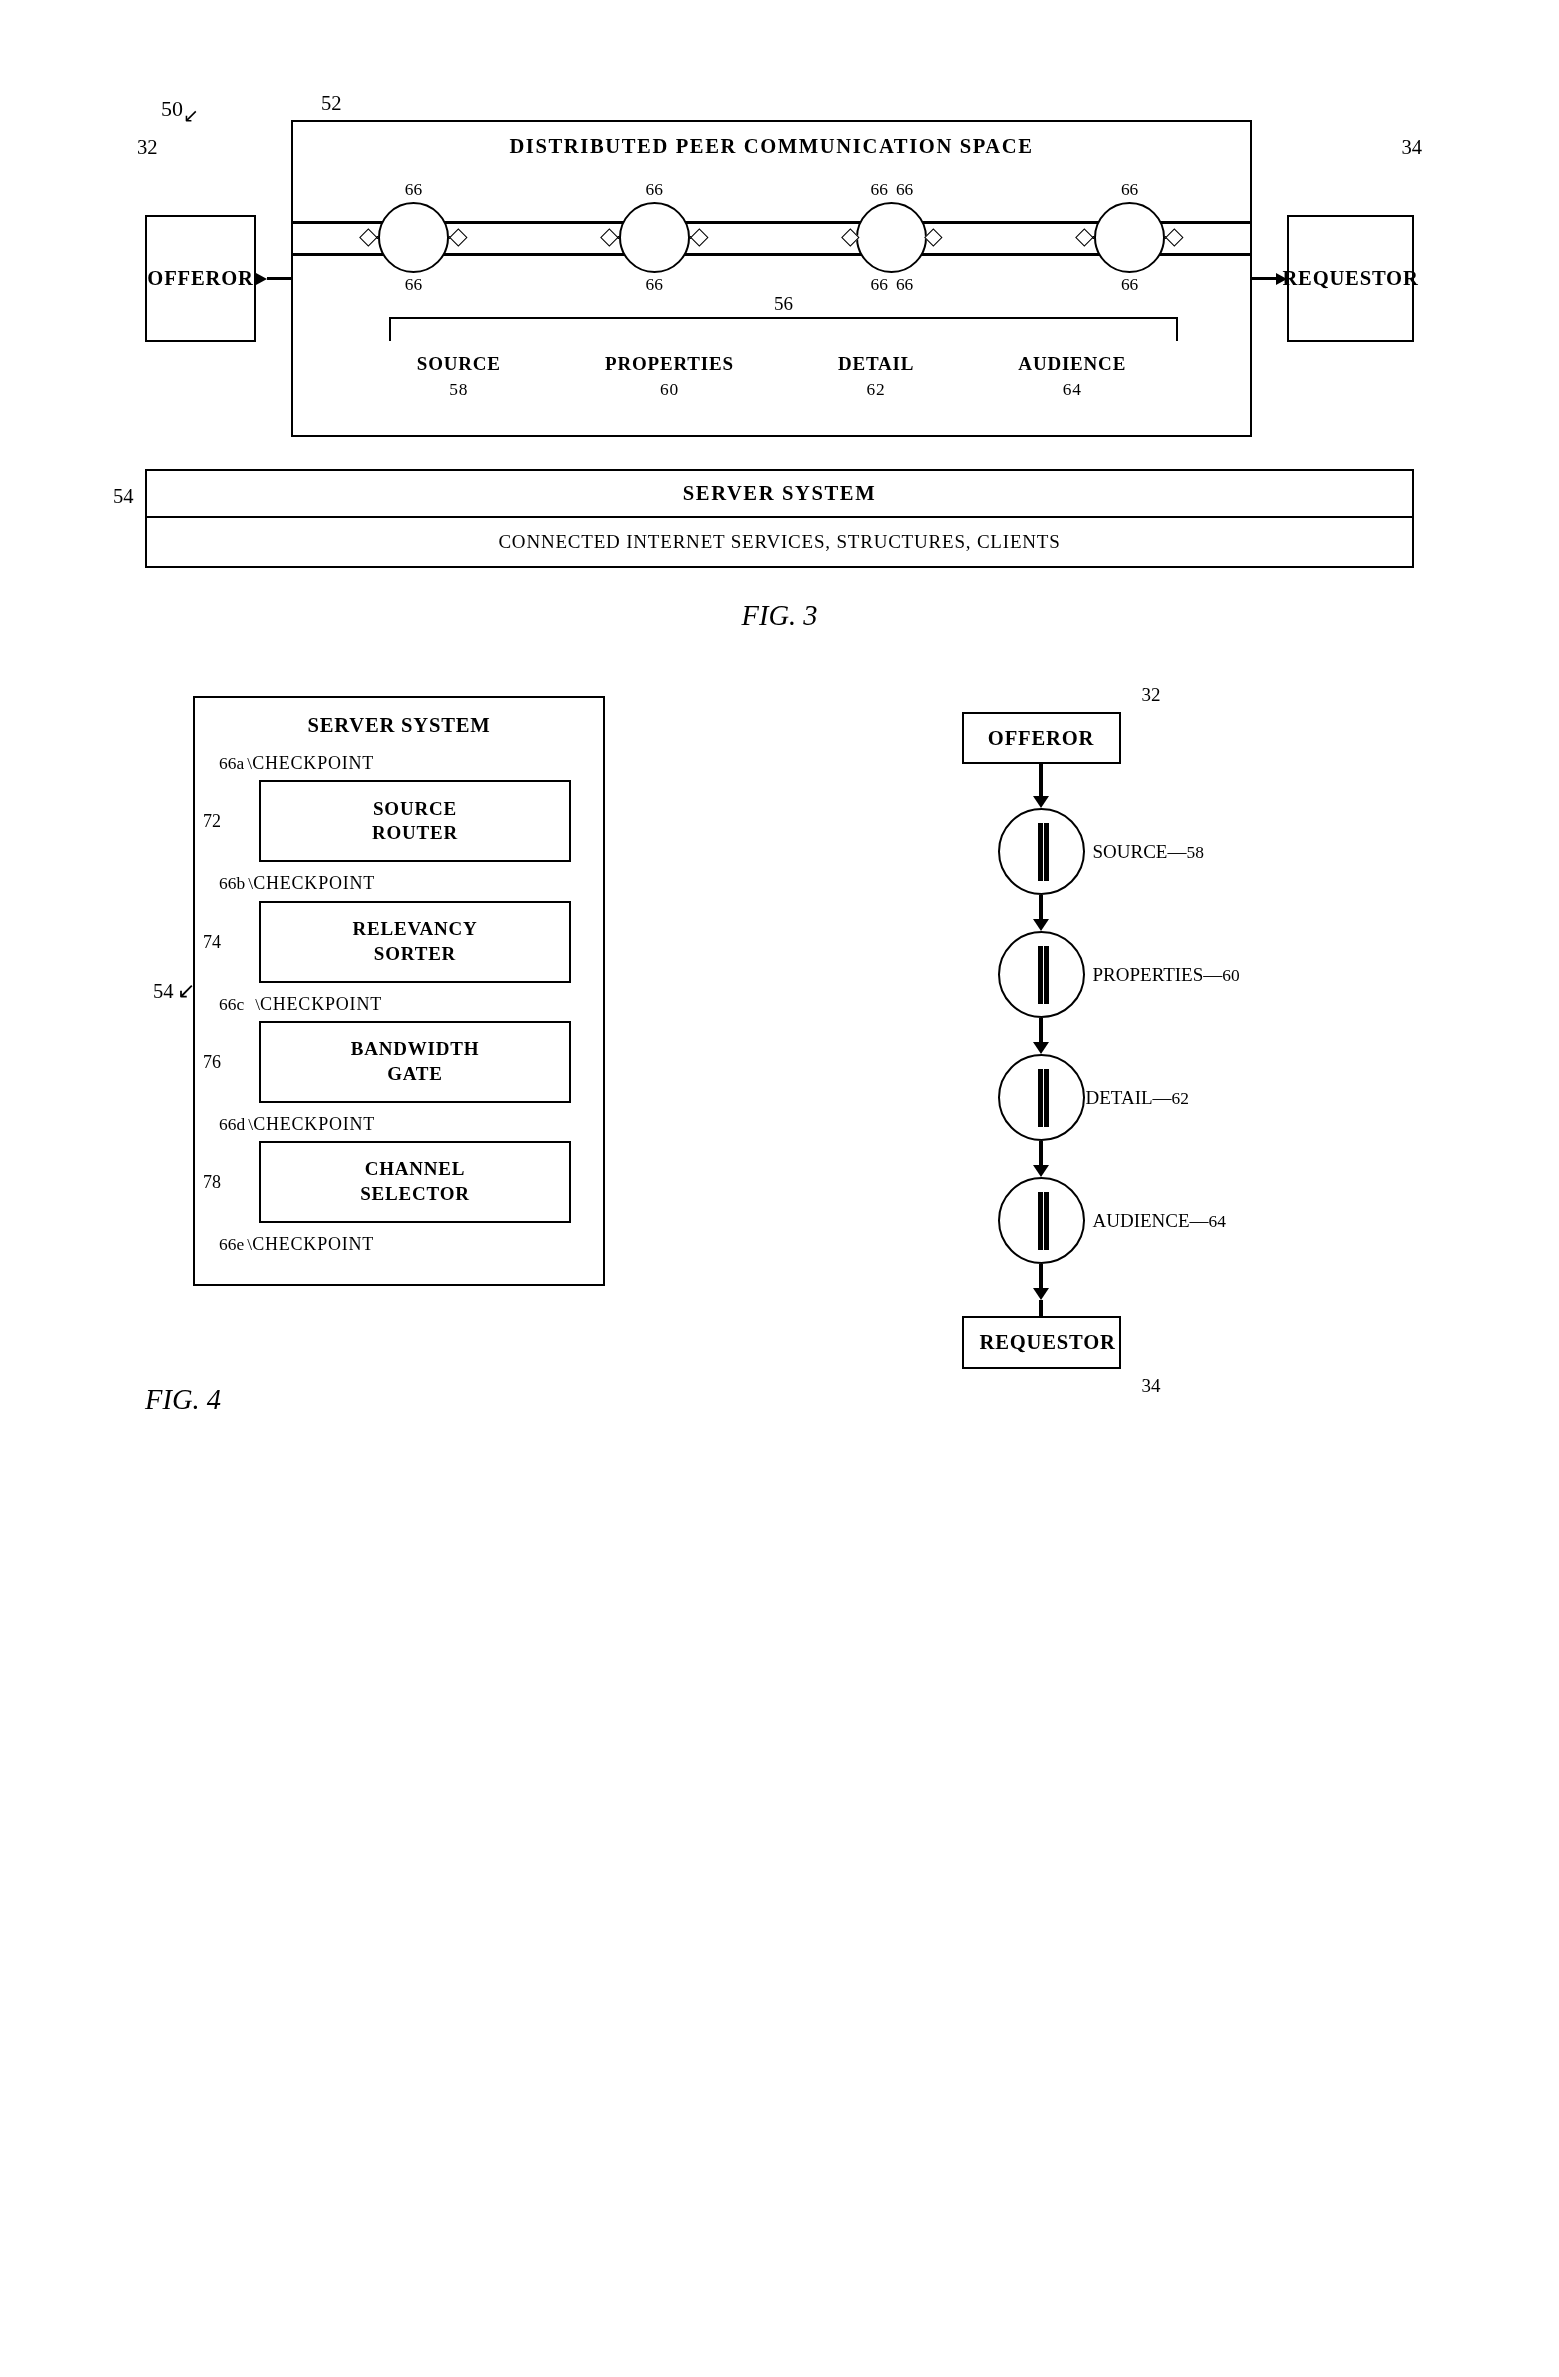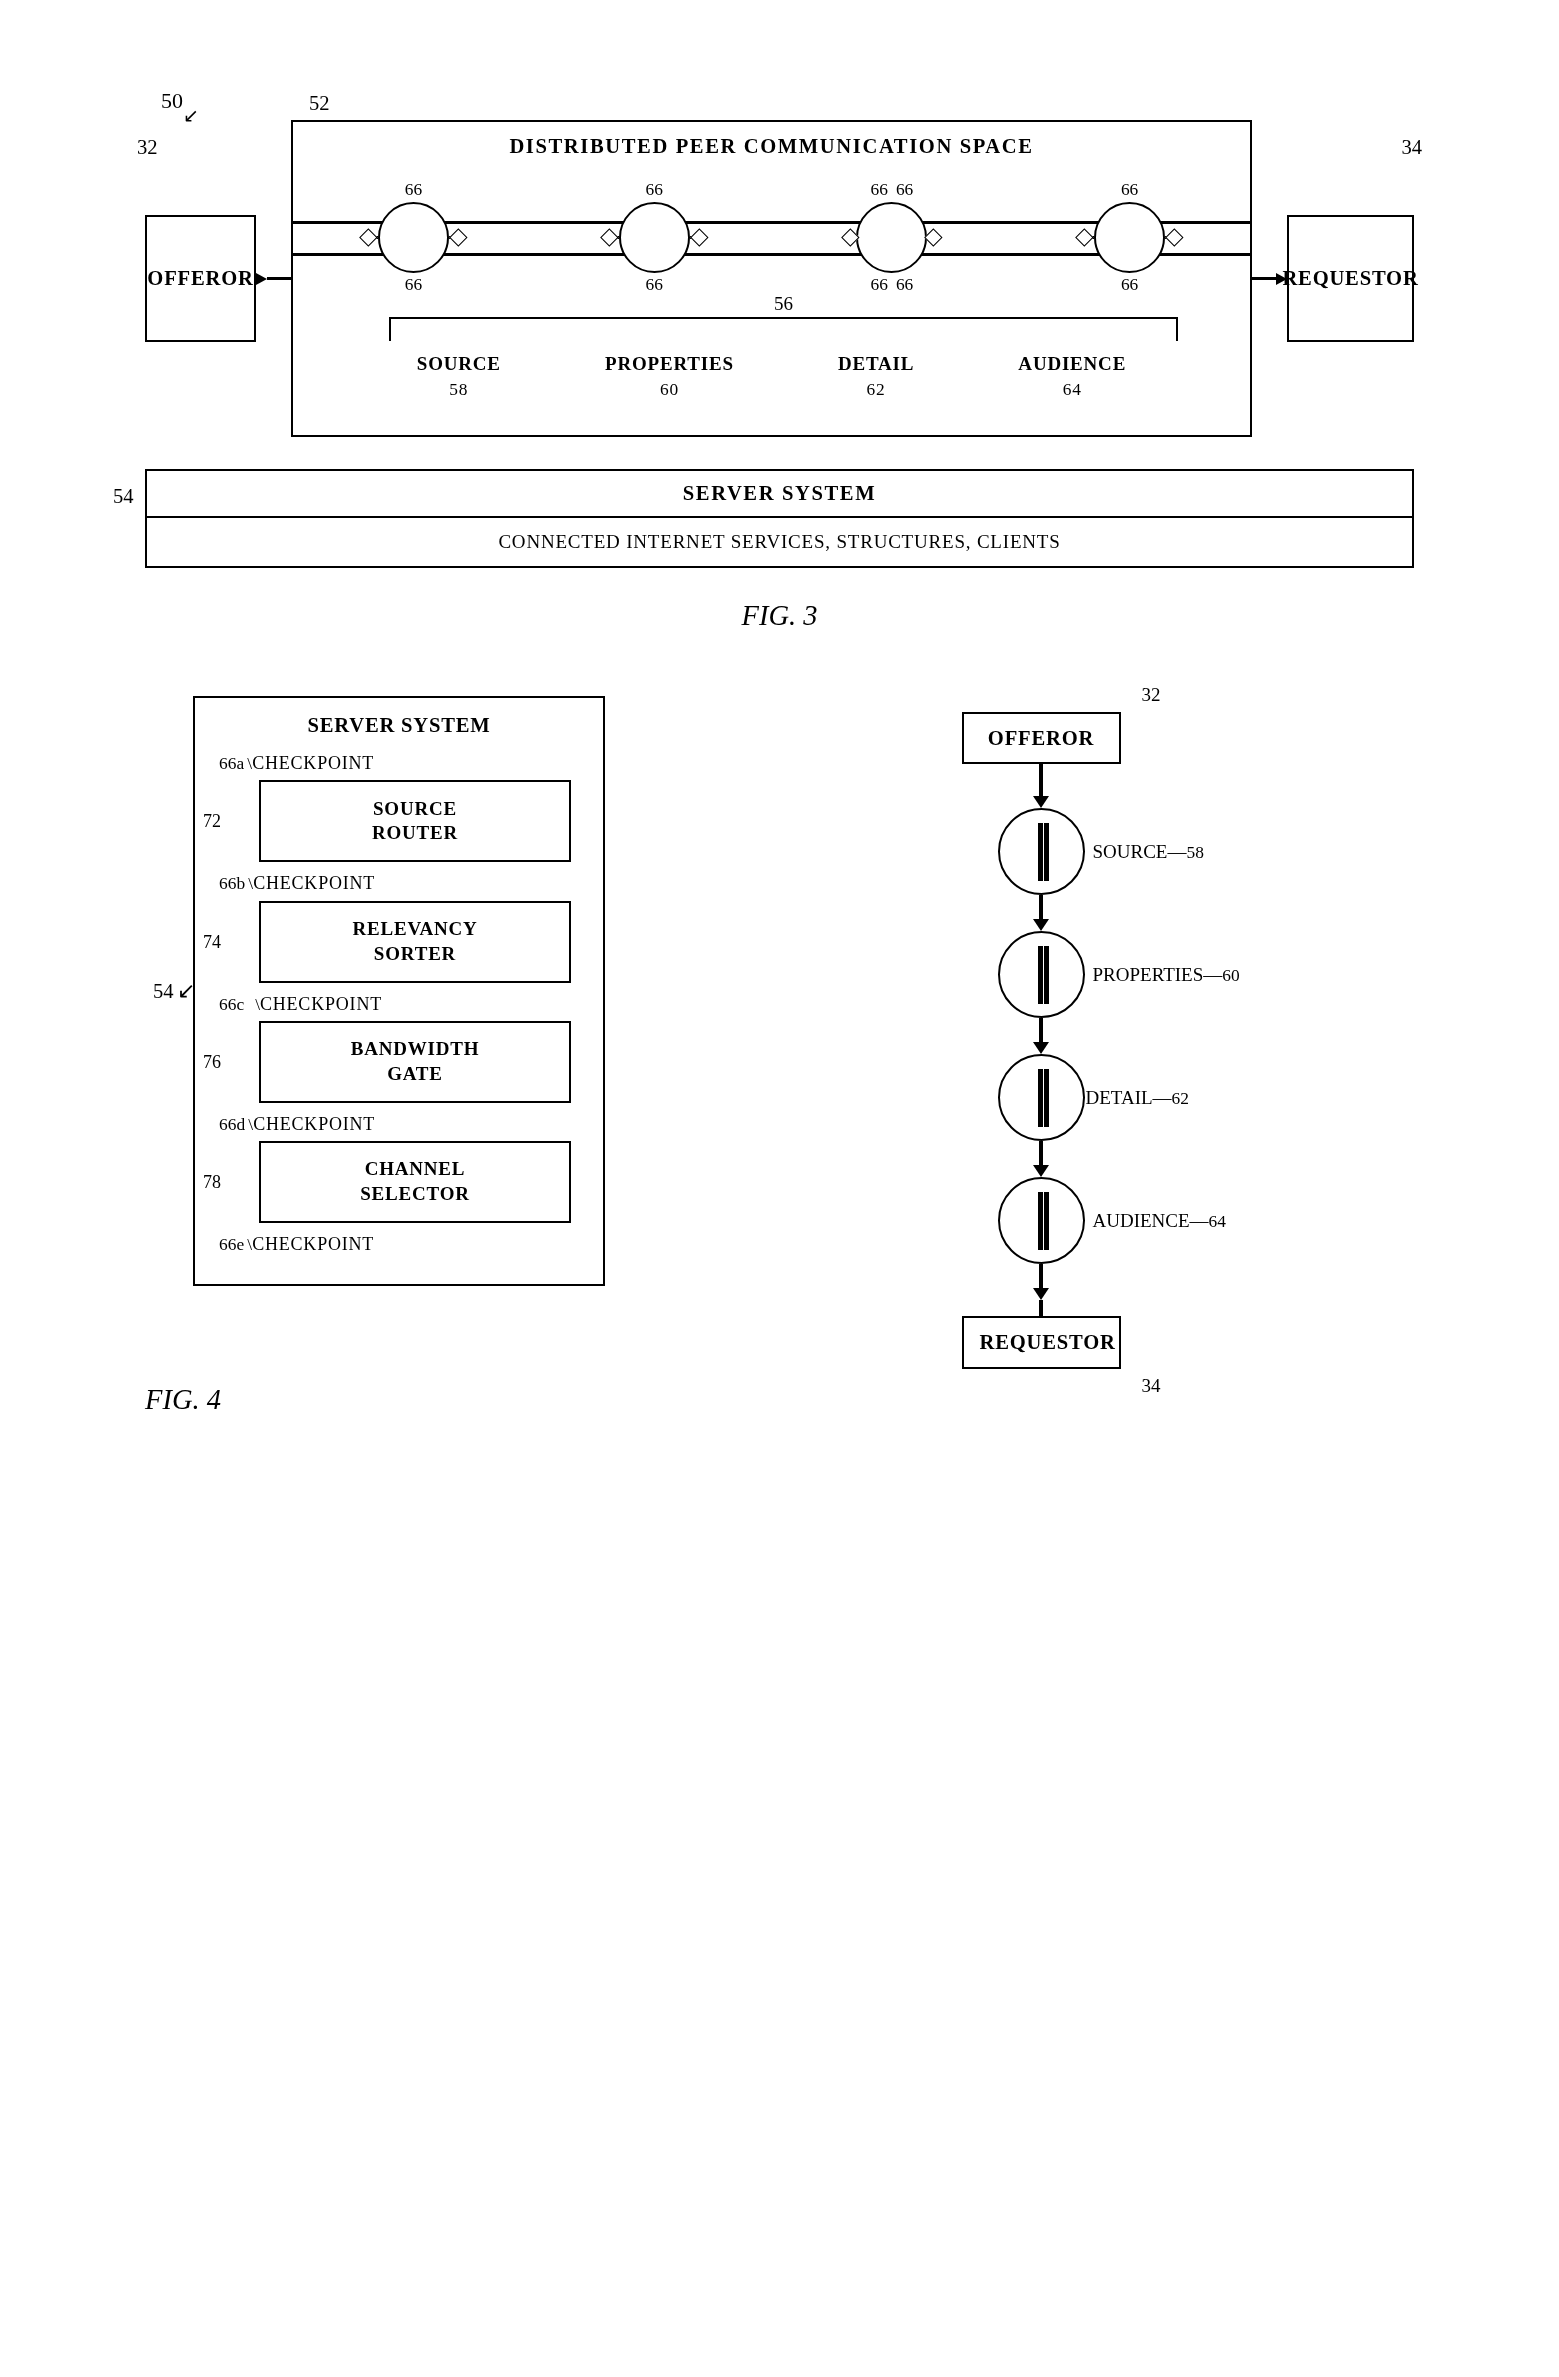--- a/index.html
+++ b/index.html
@@ -298,40 +298,40 @@
       flex-shrink: 0;
     }
   </style>
 </head>
 <body>
 
 <div class="page">
 
   <div class="fig3-container">
 
-    <div style="position:absolute; top:8px; left:16px; font-size:22px;">50</div>
+    <div style="position:absolute; top:16px; left:16px; font-size:22px;">50</div>
     <div style="position:absolute; top:24px; left:38px; font-size:19px; font-family: sans-serif;">↙</div>
 
     <div class="fig3-main" style="margin-top:40px; position:relative;">
 
       <div style="position:relative; align-self:center; flex-shrink:0;">
         <div style="position:absolute; top:-79px; left:-8px; font-size:20.6px;">32</div>
 
         <div class="offeror-box">
           <span>OFFEROR</span>
         </div>
       </div>
 
       <div style="display:flex; align-items:center; align-self:center; flex-shrink:0; position:relative; z-index:3;">
         <div style="width:11px; height:0; border-top:0; border-left:11px solid #000; border-top:6.3px solid transparent; border-bottom:6.3px solid transparent;"></div>
         <div style="width:24px; height:3.2px; background:#000;"></div>
       </div>
 
       <div class="dpcs-outer" style="position:relative;">
-        <div style="position:absolute; top:-30px; left:16px; font-size:20.6px;">52</div>
+        <div style="position:absolute; top:-30px; left:28px; font-size:20.6px;">52</div>
 
         <div class="dpcs-title">DISTRIBUTED PEER COMMUNICATION SPACE</div>
 
         <div class="channel-line-area">
 
           <div style="position:absolute; left:0; right:0; top:calc(50% - 16px); height:3.2px; background:#000; z-index:1;"></div>
 
           <div style="position:absolute; left:0; right:0; top:calc(50% + 16px); height:3.2px; background:#000; z-index:1;"></div>
 
           <div class="nodes-row">

